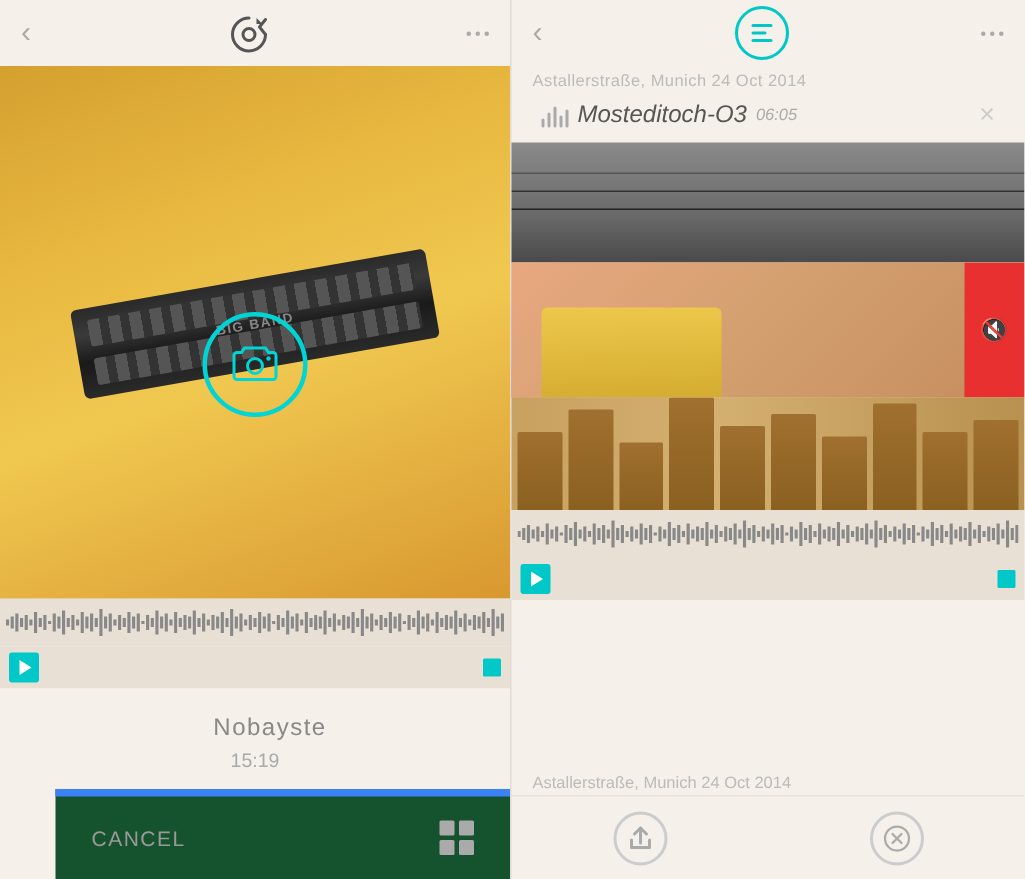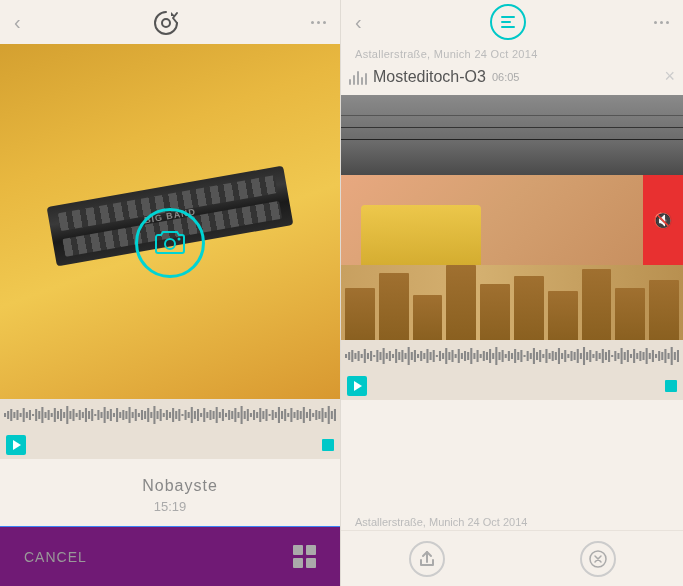--- a/index.html
+++ b/index.html
@@ -177,22 +177,23 @@
       color: #aaa;
       margin-top: 4px;
     }
 
     .bottom-bar-left {
       height: 60px;
       display: flex;
       align-items: center;
       justify-content: space-between;
       padding: 0 24px;
-      background: #701a75;
-      border-top: 1px solid #3b82f6;
+      background: #14532d;
+      border-top: 5px solid #3b82f6;
+      margin-left: 37px;
     }
 
     .cancel-btn {
       font-size: 14px;
       color: #999;
       letter-spacing: 1px;
       font-weight: 400;
       cursor: pointer;
     }
 
@@ -230,21 +231,22 @@
       padding: 4px 14px 2px;
       font-size: 11px;
       color: #bbb;
       letter-spacing: 0.3px;
     }
 
     .track-header {
       display: flex;
       align-items: center;
       justify-content: space-between;
-      padding: 4px 8px 8px;
+      padding: 4px 20px 8px;
+      font-style: italic;
     }
 
     .track-title-row {
       display: flex;
       align-items: center;
       gap: 6px;
     }
 
     .bars-icon {
       display: flex;

